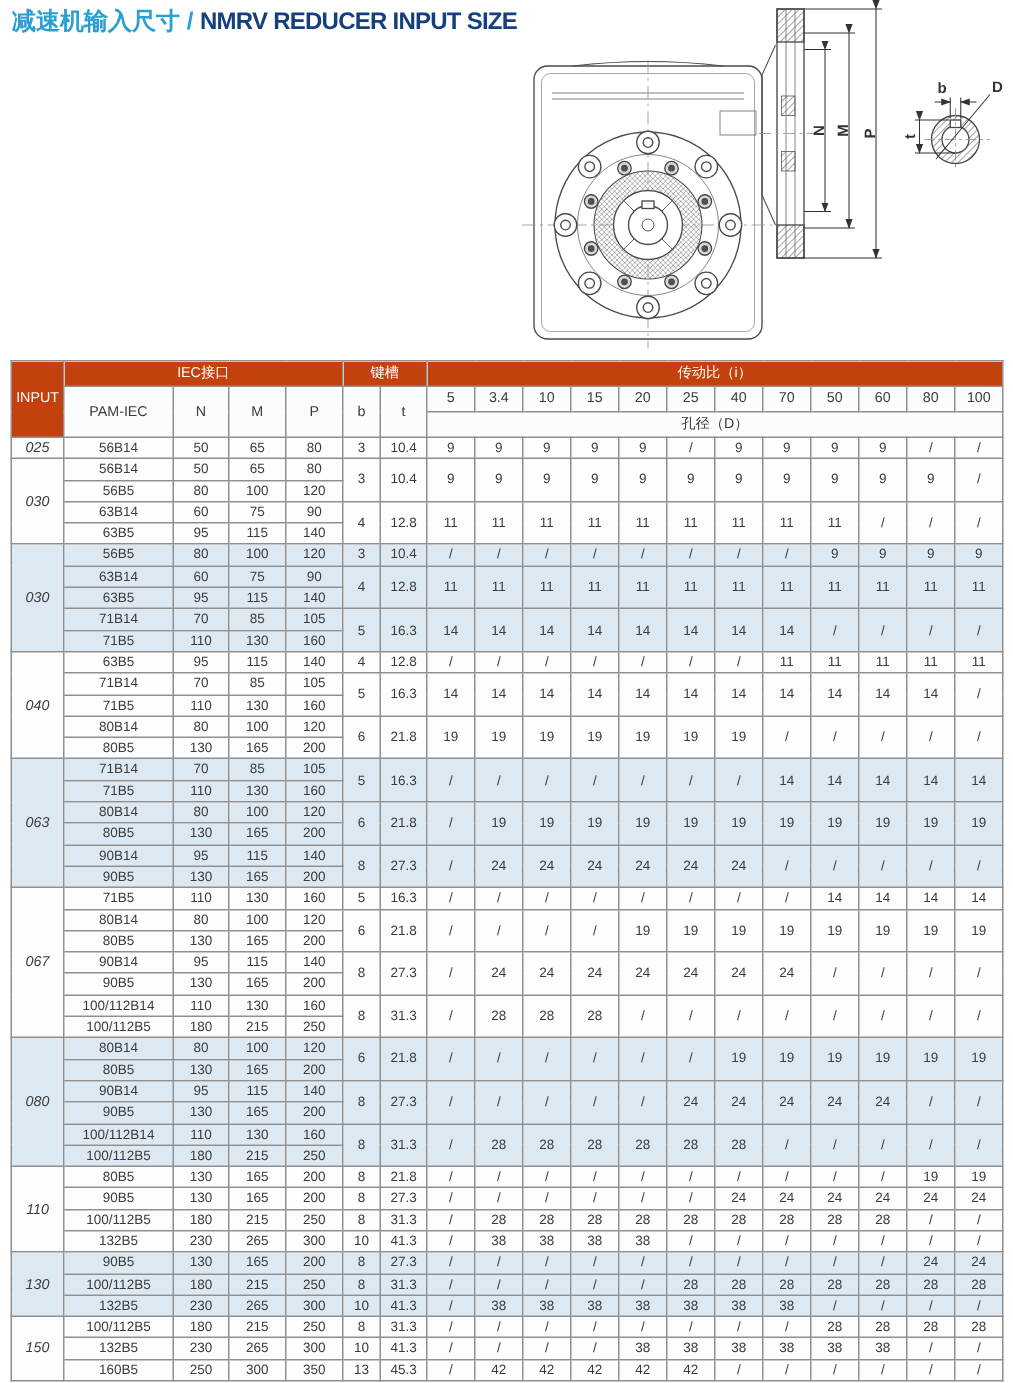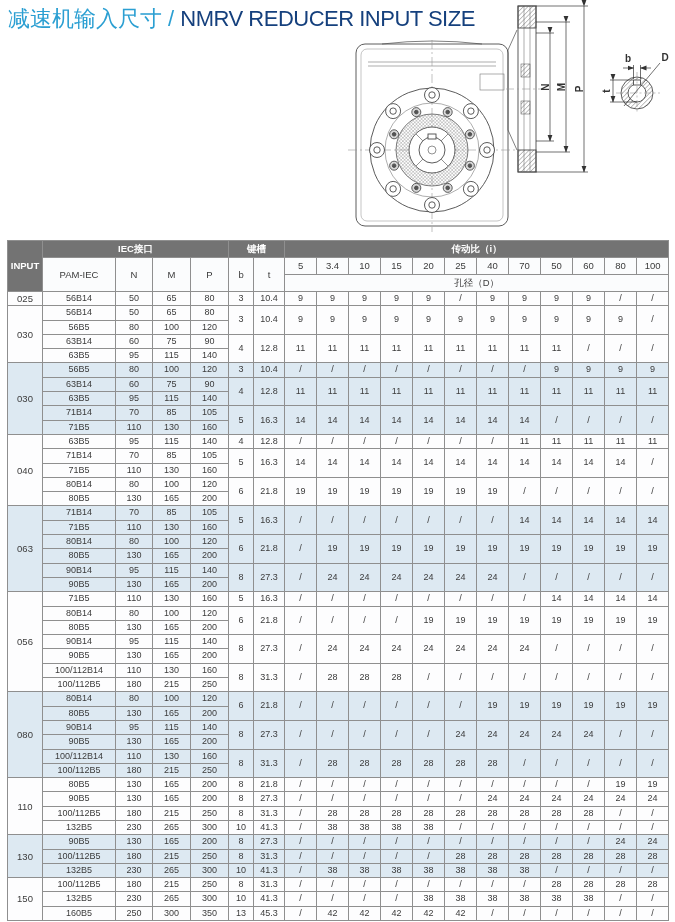--- a/index.html
+++ b/index.html
@@ -1,32 +1,32 @@
 <!DOCTYPE html>
 <html><head>
 <meta charset="utf-8">
 <style>
   html,body{margin:0;padding:0;background:#fff;width:675px;font-family:"Liberation Sans",sans-serif;}
   #page{position:relative;width:675px;height:922px;background:#fff;overflow:hidden;}
   
-  #title{position:absolute;left:8px;top:4px;font-size:22px;font-weight:normal;white-space:nowrap;text-align:right;}
+  #title{position:absolute;left:8px;top:4px;font-size:16px;font-weight:bold;white-space:nowrap;text-align:right;}
   #title .cn{color:#2b9fd2;}
   #title .sep{color:#2b9fd2;}
   #title .en{color:#15407d;letter-spacing:-0.5px;}
   
   #drawing{position:absolute;left:330px;top:0;width:345px;height:238px;}
   
   #size-table{position:absolute;left:7px;top:240px;border-collapse:collapse;table-layout:fixed;width:661px;color:#3b3b3b;border:1px solid #5a5a5a;}
   #size-table td,#size-table th{border:1px solid #8f8f8f;text-align:center;vertical-align:middle;padding:0;overflow:hidden;white-space:nowrap;font-weight:normal;}
   #size-table thead th{height:16px;font-size:9.5px;line-height:16px;background:#fbfcfd;}
-  #size-table thead th.cyan{background:#737373;color:#ffffff;font-weight:bold;}
+  #size-table thead th.cyan{background:#c2410c;color:#ffffff;font-weight:normal;}
   #size-table tbody td{height:13.3px;font-size:9px;line-height:13.3px;background:#fdfdfe;}
   #size-table tbody tr.tint td{background:#dde9f2;}
   #size-table tbody tr.gstart td{border-top:1.4px solid #6a6a6a;}
-  #size-table td.nmrv{font-size:9.5px;}
+  #size-table td.nmrv{font-size:9.5px;font-style:italic;}
 </style>
 </head>
 <body>
 
 <div id="page">
 
   <div id="title"><span class="cn">减速机输入尺寸</span><span class="sep"> / </span><span class="en">NMRV REDUCER INPUT SIZE</span></div>
 
   <svg id="drawing" viewBox="330 0 345 238" xmlns="http://www.w3.org/2000/svg">
     <defs>
@@ -502,21 +502,21 @@
           <td rowspan="2">/</td>
           <td rowspan="2">/</td>
         </tr>
         <tr class="tint">
           <td>90B5</td>
           <td>130</td>
           <td>165</td>
           <td>200</td>
         </tr>
         <tr class="gstart">
-          <td rowspan="7" class="nmrv">056</td>
+          <td rowspan="7" class="nmrv">067</td>
           <td>71B5</td>
           <td>110</td>
           <td>130</td>
           <td>160</td>
           <td rowspan="1">5</td>
           <td rowspan="1">16.3</td>
           <td rowspan="1">/</td>
           <td rowspan="1">/</td>
           <td rowspan="1">/</td>
           <td rowspan="1">/</td>

